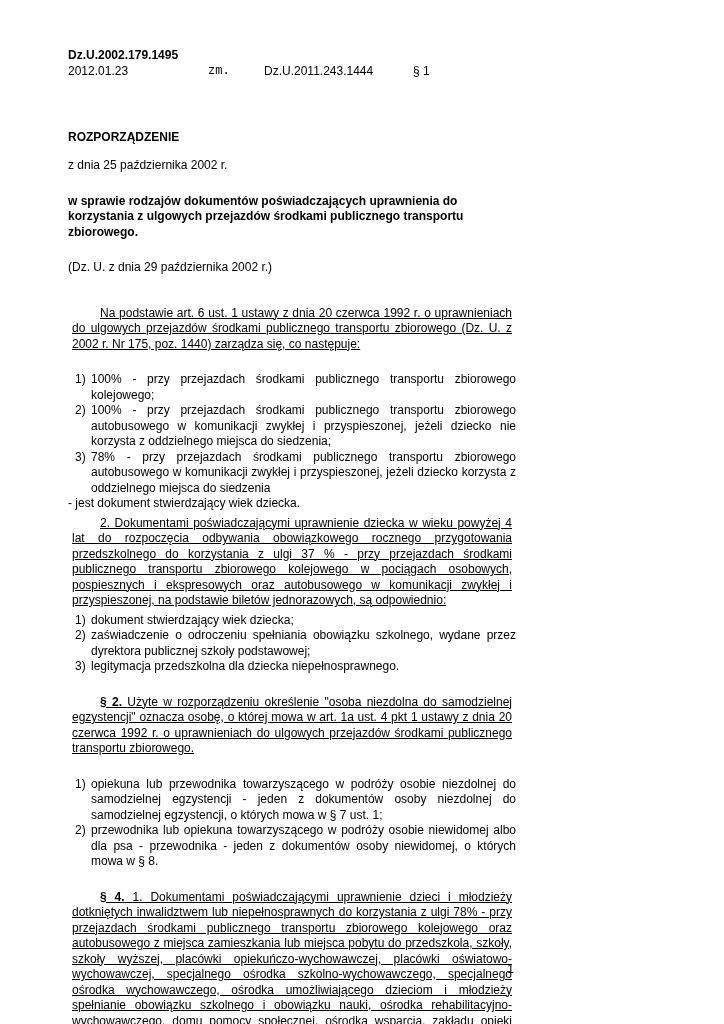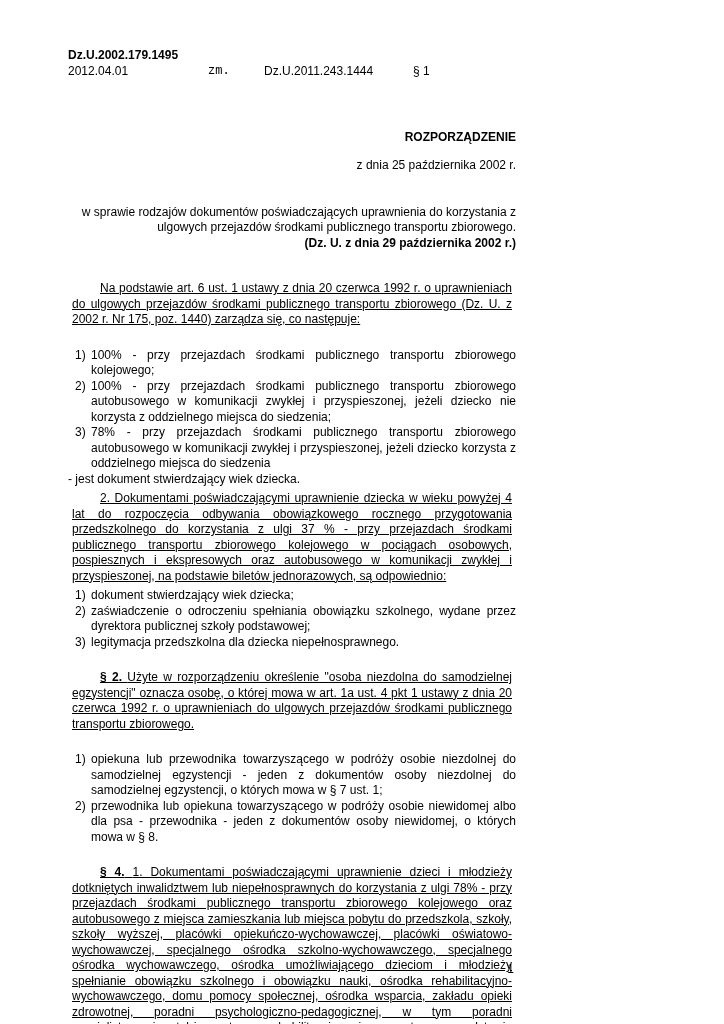--- a/index.html
+++ b/index.html
@@ -26,26 +26,26 @@
   }
   .doc-header { position: relative; }
   .journal-ref { font-weight: bold; }
   .amendment-line { position: relative; height: 16px; }
   .amendment-line span { position: absolute; top: 0; white-space: nowrap; }
   .amend-date { left: 0; }
   .amend-zm   { left: 140px; font-family: Liberation Mono, monospace; }
   .amend-ref  { left: 196px; }
   .amend-sec  { left: 345px; }
 
-  .title-block { margin-top: 50px; text-align: right; }
+  .title-block { margin-top: 50px; text-align: left; }
   .t-main { font-weight: bold; }
   .t-main sup { font-size: 8px; line-height: 0; }
   .t-date { margin-top: 13px; }
-  .t-subject { margin-top: 31px; font-weight: normal; }
-  .t-pub { margin-top: 0; font-weight: bold; }
+  .t-subject { margin-top: 20px; font-weight: bold; }
+  .t-pub { margin-top: 20px; }
 
   .para {
     margin: 4px;
     text-align: justify;
     text-decoration: underline;
   }
   .indent { text-indent: 28px; }
   .preamble { margin-top: 30px; }
   .section { margin-top: 20px; }
   .closing { margin: 0; text-align: justify; }
@@ -68,21 +68,21 @@
   }
 </style>
 </head>
 <body>
 
 <div class="page">
 
   <header class="doc-header">
     <div class="journal-ref">Dz.U.2002.179.1495</div>
     <div class="amendment-line">
-      <span class="amend-date">2012.04.01</span>
+      <span class="amend-date">2012.01.23</span>
       <span class="amend-zm">zm.</span>
       <span class="amend-ref">Dz.U.2011.243.1444</span>
       <span class="amend-sec">§ 1</span>
     </div>
   </header>
 
   <div class="title-block">
     <div class="t-main">ROZPORZĄDZENIE</div>
     <div class="t-date">z dnia 25 października 2002 r.</div>
     <div class="t-subject">w sprawie rodzajów dokumentów poświadczających uprawnienia do korzystania z ulgowych przejazdów środkami publicznego transportu zbiorowego.</div>

